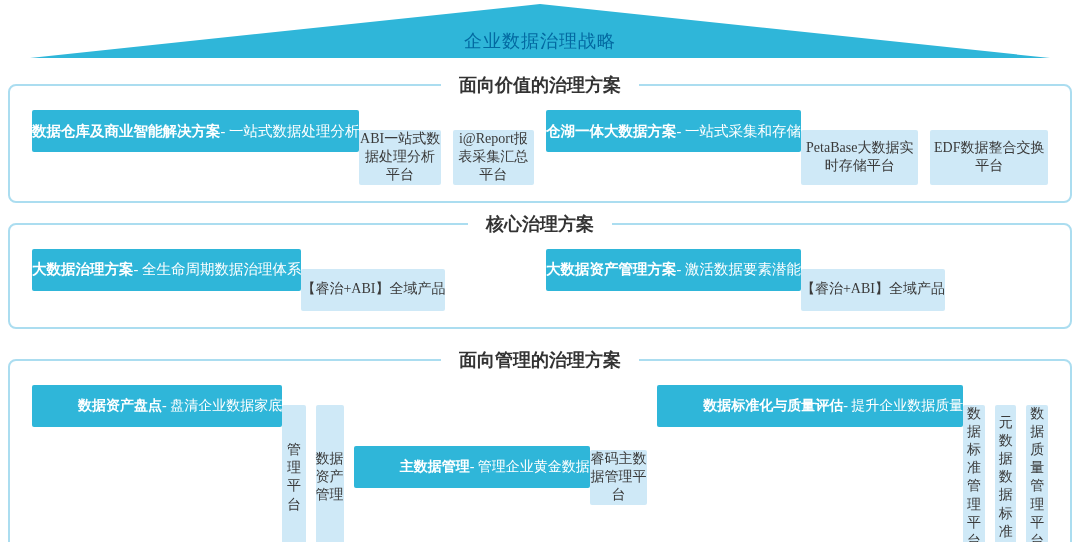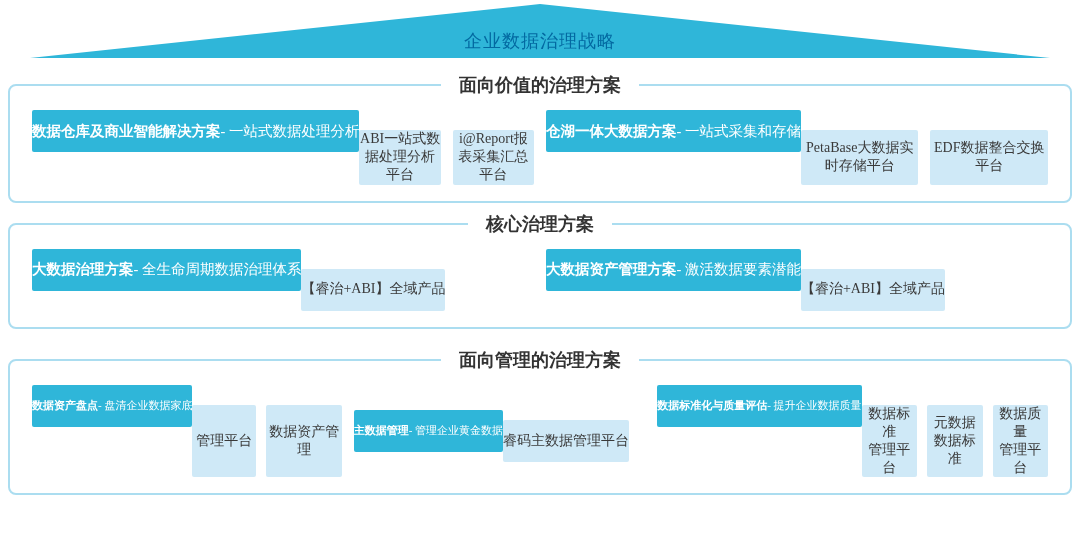--- a/index.html
+++ b/index.html
@@ -41,21 +41,21 @@
   .w1{flex:240 1 0%;}
   .w2{flex:226 1 0%;align-items:center;}
   .w3{flex:301 1 0%;}
   .w4{flex:230 1 0%;}
 
   .hdr{
     background:#2fb6d9;color:#ffffff;border-radius:2px;
     height:42px;display:flex;align-items:center;justify-content:center;
     font-size:14.5px;white-space:nowrap;
   }
-  .panel-3 .hdr{font-size:11px;}
+  .panel-3 .hdr{font-size:14px;padding-left:46px;}
   .hb{font-weight:bold;}
   .hr{font-weight:normal;}
 
   .items{display:flex;gap:12px;margin-top:20px;}
   .grid-3rd .items{gap:10px;}
   .item{
     flex:1 1 0%;background:#cfe9f7;border-radius:2px;min-height:42px;
     display:flex;align-items:center;justify-content:center;
     font-size:14px;color:#3a3a3a;text-align:center;
     white-space:pre-line;line-height:1.3;min-width:0;box-sizing:border-box;

